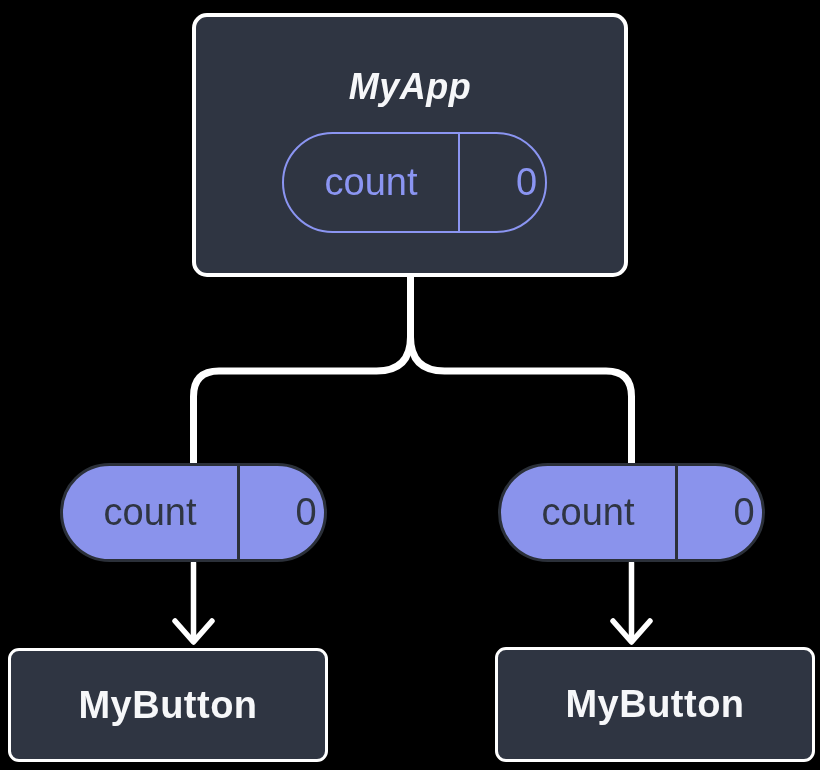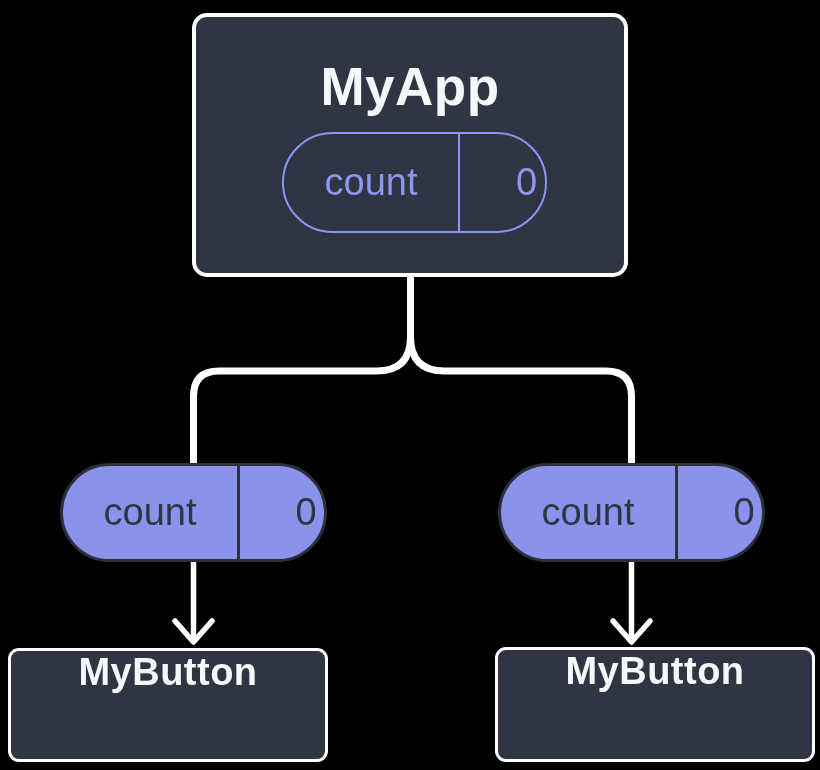--- a/index.html
+++ b/index.html
@@ -36,24 +36,25 @@
     width: 436px;
     height: 264px;
     border-radius: 15px;
   }
   .node-title {
     position: absolute;
     top: 48px;
     left: 0;
     width: 100%;
     text-align: center;
-    font-size: 53px;
+    font-size: 36px;
     font-weight: 600;
     letter-spacing: 0.5px;
     line-height: 44px;
+    font-style: italic;
   }
   .pill {
     position: absolute;
     box-sizing: border-box;
     display: flex;
     align-items: stretch;
     border-radius: 60px;
     overflow: hidden;
     font-size: 38px;
     gap: 48px;
@@ -87,20 +88,21 @@
     display: flex;
     align-items: center;
     justify-content: center;
   }
   .pill-left  { position: absolute; left: 60px;  top: 463px; }
   .pill-right { position: absolute; left: 498px; top: 463px; }
   .node-leaf {
     border-width: 3px;
     border-radius: 11px;
     display: flex;
+    align-items: center;
     justify-content: center;
     font-size: 38px;
     font-weight: 600;
     letter-spacing: 0.5px;
   }
   .node-leaf-left  { left: 8px;   top: 648px; width: 320px; height: 114px; }
   .node-leaf-right { left: 495px; top: 647px; width: 320px; height: 115px; }
 </style>
 </head>
 <body>

